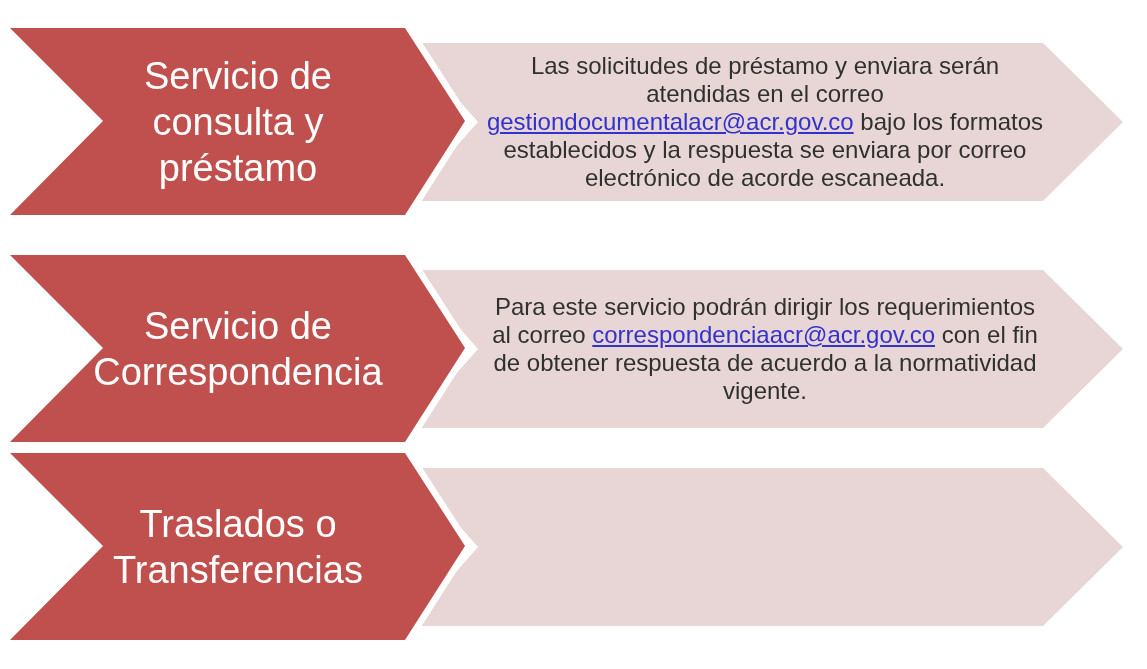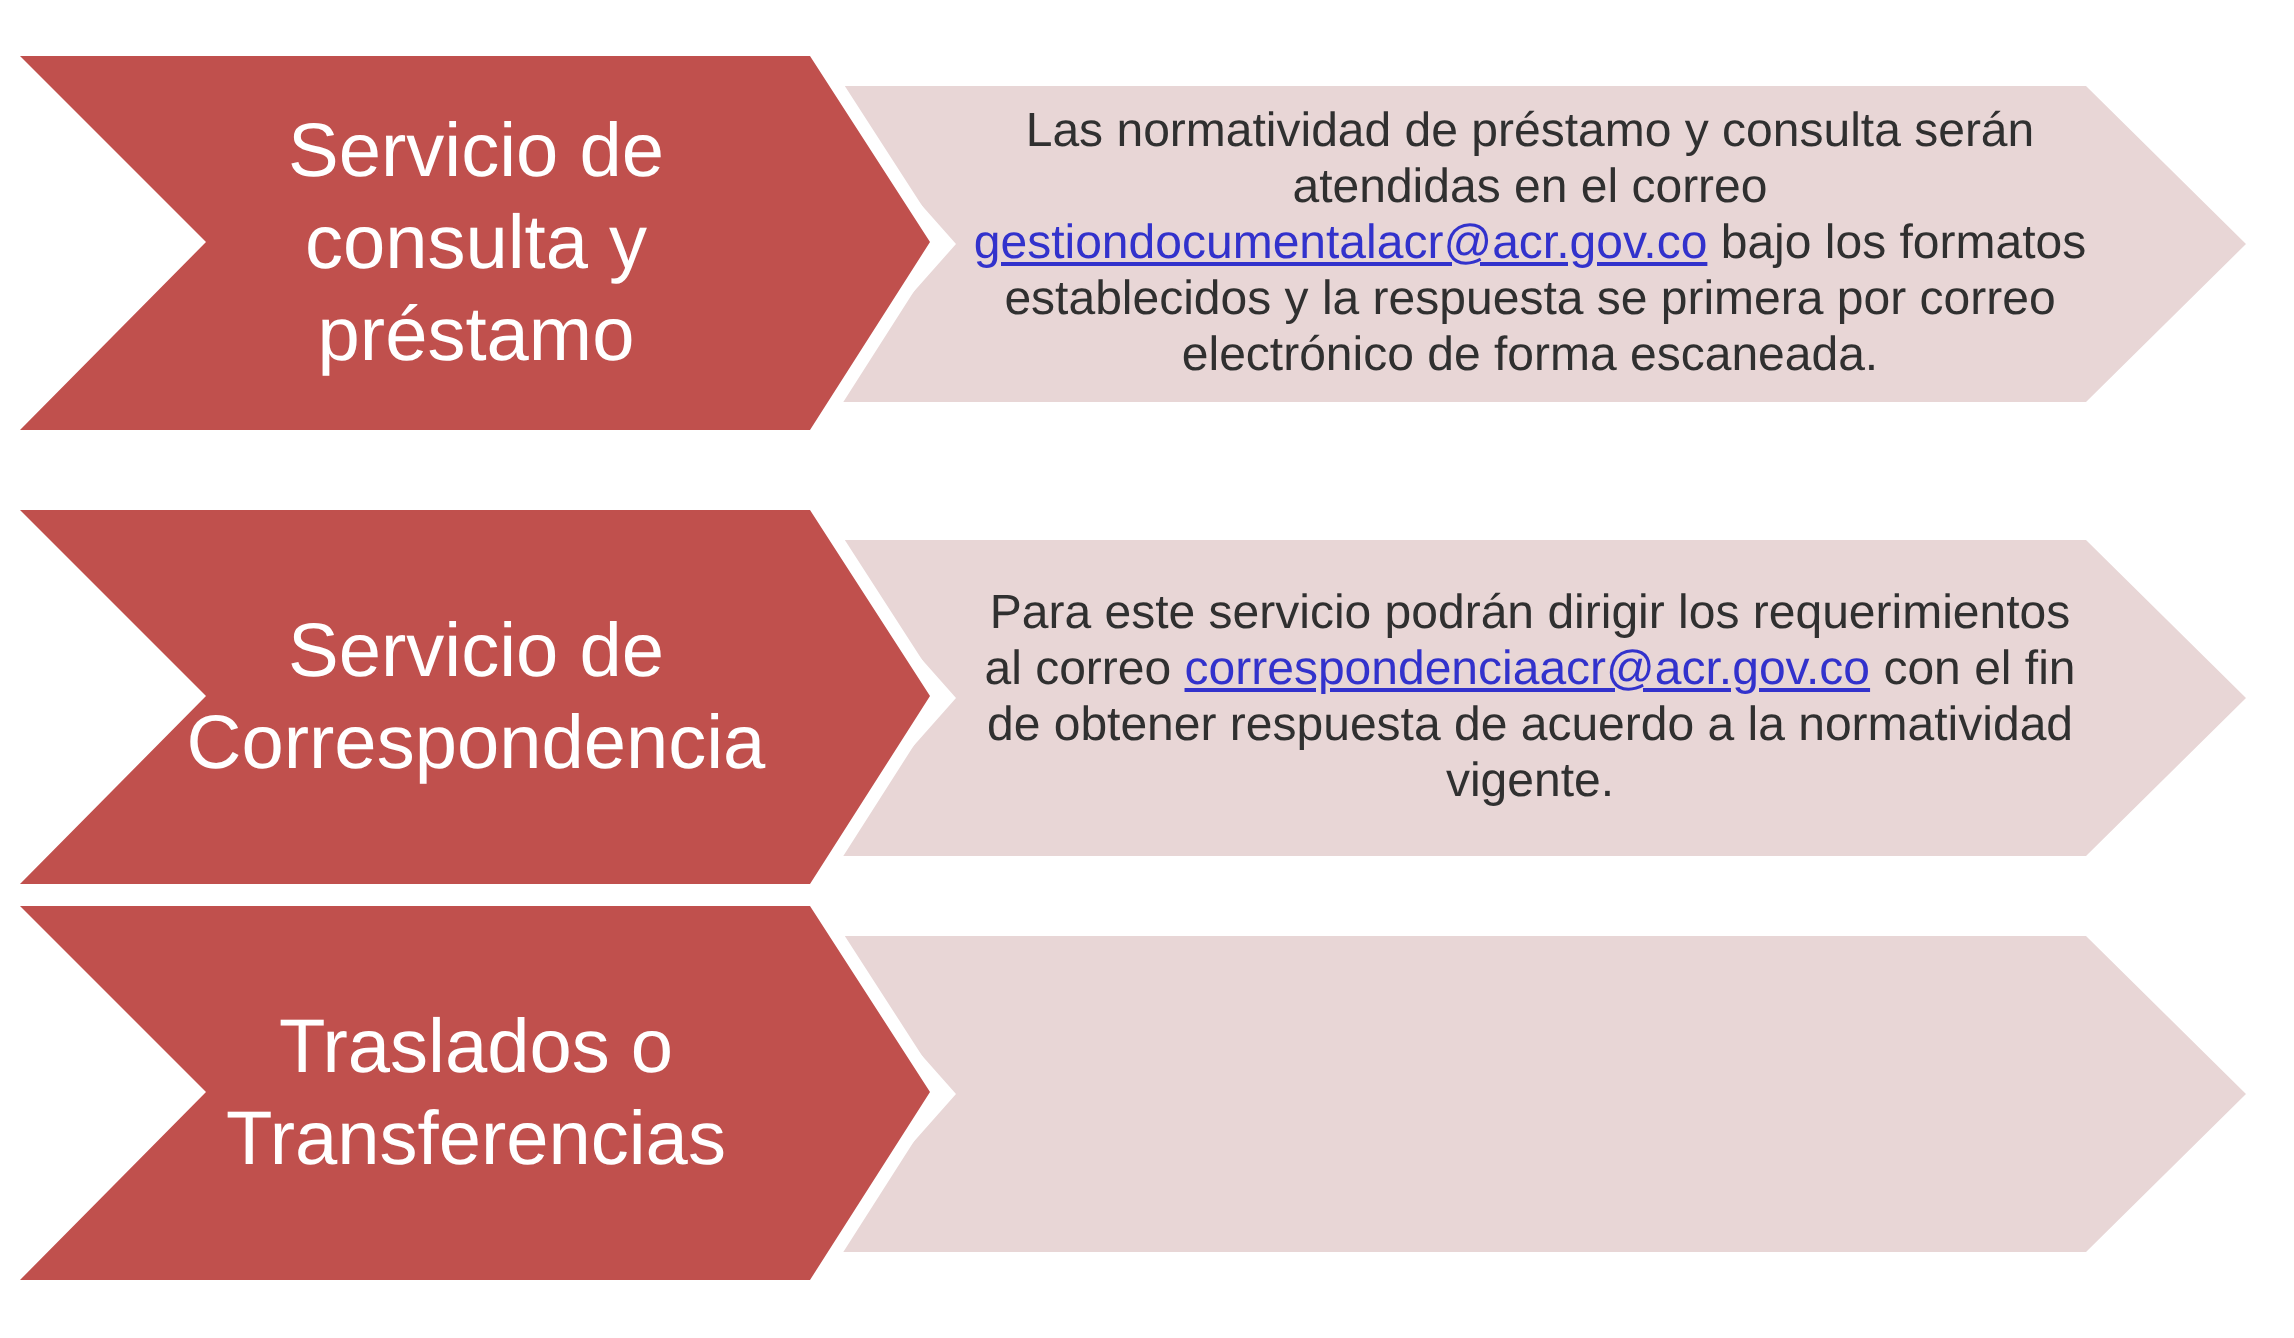--- a/index.html
+++ b/index.html
@@ -78,21 +78,21 @@
 <div id="canvas">
 
   <div class="row" style="top:28px">
     <svg class="row-svg" viewBox="0 0 1147 188">
       <polygon class="shape-pink" points="408,15 1043,15 1123,94 1043,173 408,173 478,94"></polygon>
       <polygon class="shape-halo" points="10,0 405,0 465,93 405,187 10,187 103,93"></polygon>
       <polygon class="shape-red" points="10,0 405,0 465,93 405,187 10,187 103,93"></polygon>
     </svg>
     <div class="title">Servicio de consulta y préstamo</div>
     <div class="body-text">
-      <div class="body-inner"><span>Las normatividad de préstamo y consulta serán atendidas en el correo </span><a class="email-link" href="#">gestiondocumentalacr@acr.gov.co</a><span> bajo los formatos establecidos y la respuesta se primera por correo electrónico de forma escaneada.</span></div>
+      <div class="body-inner"><span>Las solicitudes de préstamo y enviara serán atendidas en el correo </span><a class="email-link" href="#">gestiondocumentalacr@acr.gov.co</a><span> bajo los formatos establecidos y la respuesta se enviara por correo electrónico de acorde escaneada.</span></div>
     </div>
   </div>
 
   <div class="row" style="top:255px">
     <svg class="row-svg" viewBox="0 0 1147 188">
       <polygon class="shape-pink" points="408,15 1043,15 1123,94 1043,173 408,173 478,94"></polygon>
       <polygon class="shape-halo" points="10,0 405,0 465,93 405,187 10,187 103,93"></polygon>
       <polygon class="shape-red" points="10,0 405,0 465,93 405,187 10,187 103,93"></polygon>
     </svg>
     <div class="title">Servicio  de Correspondencia</div>

